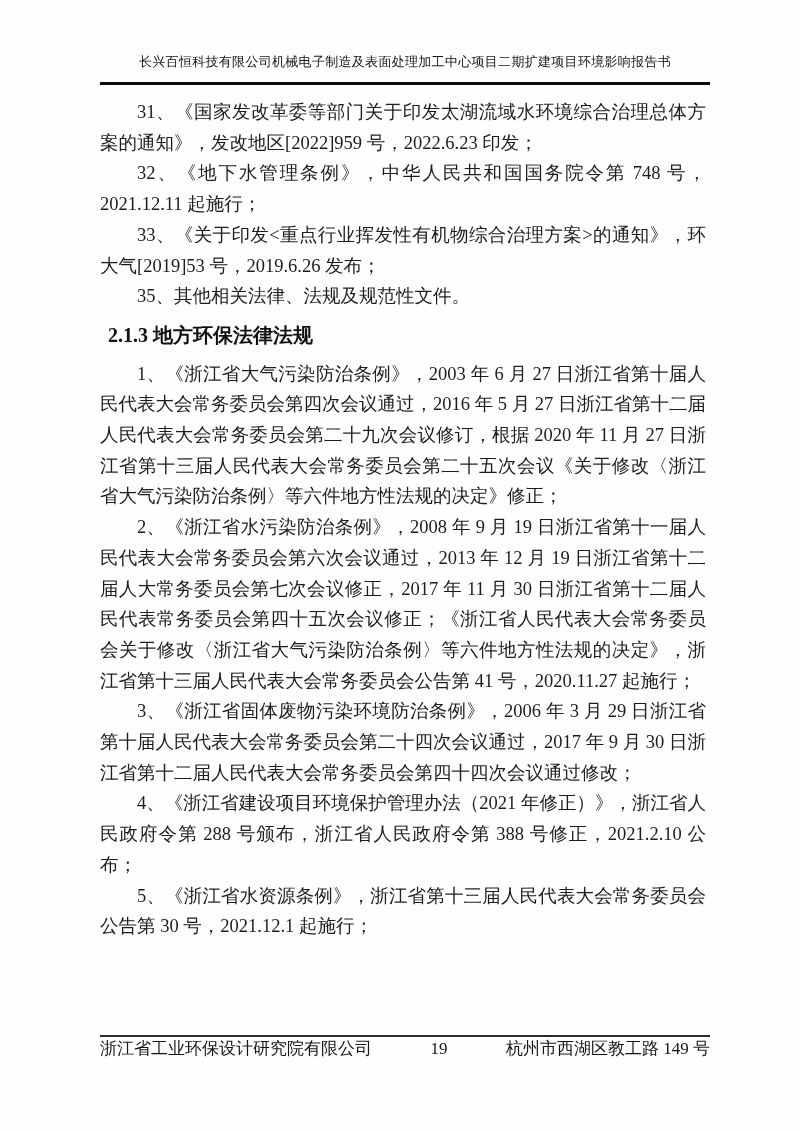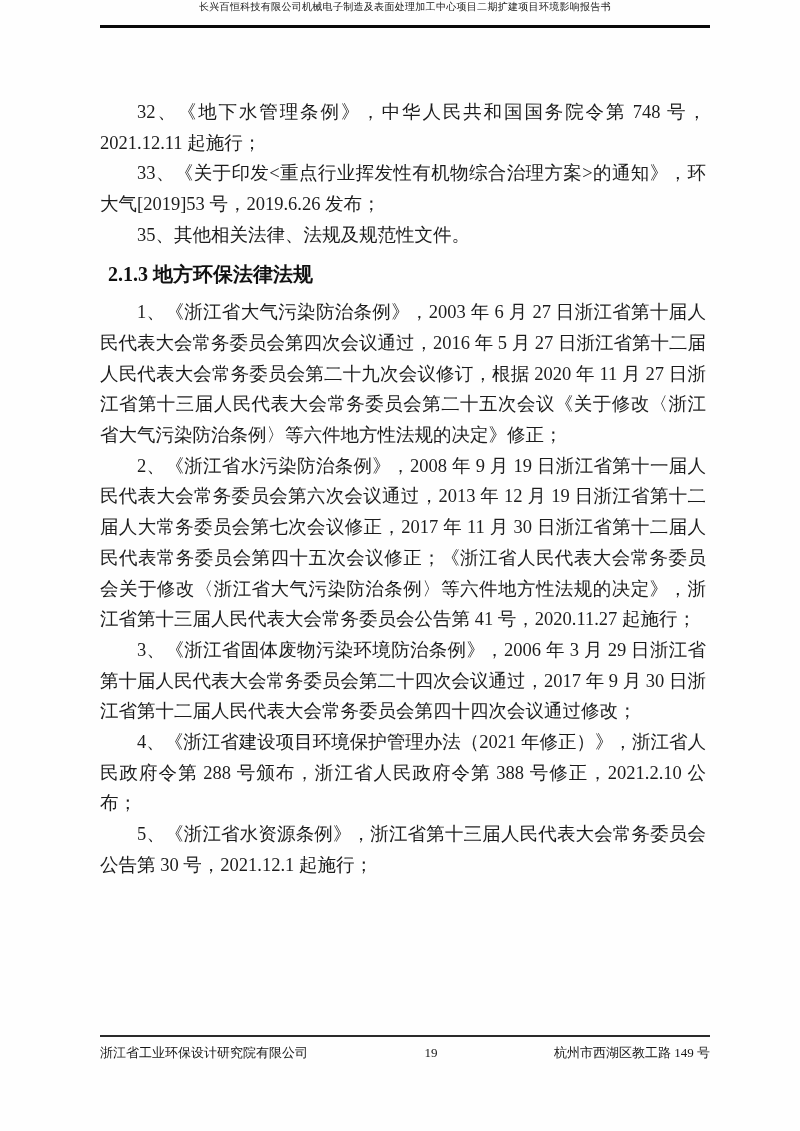--- a/index.html
+++ b/index.html
@@ -20,22 +20,23 @@
     background: #fefefe;
     overflow: hidden;
   }
   .header {
     position: absolute;
     top: 0;
     left: 100px;
     width: 610px;
   }
   .header-title {
+    padding-top: 53px;
     text-align: center;
-    font-size: 10px;
+    font-size: 13px;
     letter-spacing: 0.3px;
     white-space: nowrap;
     color: #151515;
   }
   .header-rule {
     margin-top: 11px;
     border-bottom: 3px solid #0a0a0a;
   }
   .content {
     position: absolute;
@@ -56,41 +57,41 @@
     font-weight: bold;
     line-height: 30.7px;
     color: #101010;
   }
   .footer {
     position: absolute;
     top: 1035px;
     left: 100px;
     width: 610px;
     border-top: 2px solid #2a2a2a;
-    padding-top: 7px;
     display: flex;
     justify-content: space-between;
     align-items: baseline;
-    font-size: 13px;
+    font-size: 17px;
     color: #161616;
   }
   .footer .footer-right {
   }
 </style>
 </head>
 <body>
 
 <div class="page">
 
   <div class="header">
     <div class="header-title">长兴百恒科技有限公司机械电子制造及表面处理加工中心项目二期扩建项目环境影响报告书</div>
     <div class="header-rule"></div>
   </div>
 
   <div class="content">
+    <p class="para">31、《国家发改革委等部门关于印发太湖流域水环境综合治理总体方案的通知》，发改地区[2022]959 号，2022.6.23 印发；</p>
     <p class="para">32、《地下水管理条例》，中华人民共和国国务院令第 748 号，2021.12.11 起施行；</p>
     <p class="para">33、《关于印发&lt;重点行业挥发性有机物综合治理方案&gt;的通知》，环大气[2019]53 号，2019.6.26 发布；</p>
     <p class="para">35、其他相关法律、法规及规范性文件。</p>
 
     <h3 class="section-heading">2.1.3 地方环保法律法规</h3>
 
     <p class="para">1、《浙江省大气污染防治条例》，2003 年 6 月 27 日浙江省第十届人民代表大会常务委员会第四次会议通过，2016 年 5 月 27 日浙江省第十二届人民代表大会常务委员会第二十九次会议修订，根据 2020 年 11 月 27 日浙江省第十三届人民代表大会常务委员会第二十五次会议《关于修改〈浙江省大气污染防治条例〉等六件地方性法规的决定》修正；</p>
     <p class="para">2、《浙江省水污染防治条例》，2008 年 9 月 19 日浙江省第十一届人民代表大会常务委员会第六次会议通过，2013 年 12 月 19 日浙江省第十二届人大常务委员会第七次会议修正，2017 年 11 月 30 日浙江省第十二届人民代表常务委员会第四十五次会议修正；《浙江省人民代表大会常务委员会关于修改〈浙江省大气污染防治条例〉等六件地方性法规的决定》，浙江省第十三届人民代表大会常务委员会公告第 41 号，2020.11.27 起施行；</p>
     <p class="para">3、《浙江省固体废物污染环境防治条例》，2006 年 3 月 29 日浙江省第十届人民代表大会常务委员会第二十四次会议通过，2017 年 9 月 30 日浙江省第十二届人民代表大会常务委员会第四十四次会议通过修改；</p>
     <p class="para">4、《浙江省建设项目环境保护管理办法（2021 年修正）》，浙江省人民政府令第 288 号颁布，浙江省人民政府令第 388 号修正，2021.2.10 公布；</p>

